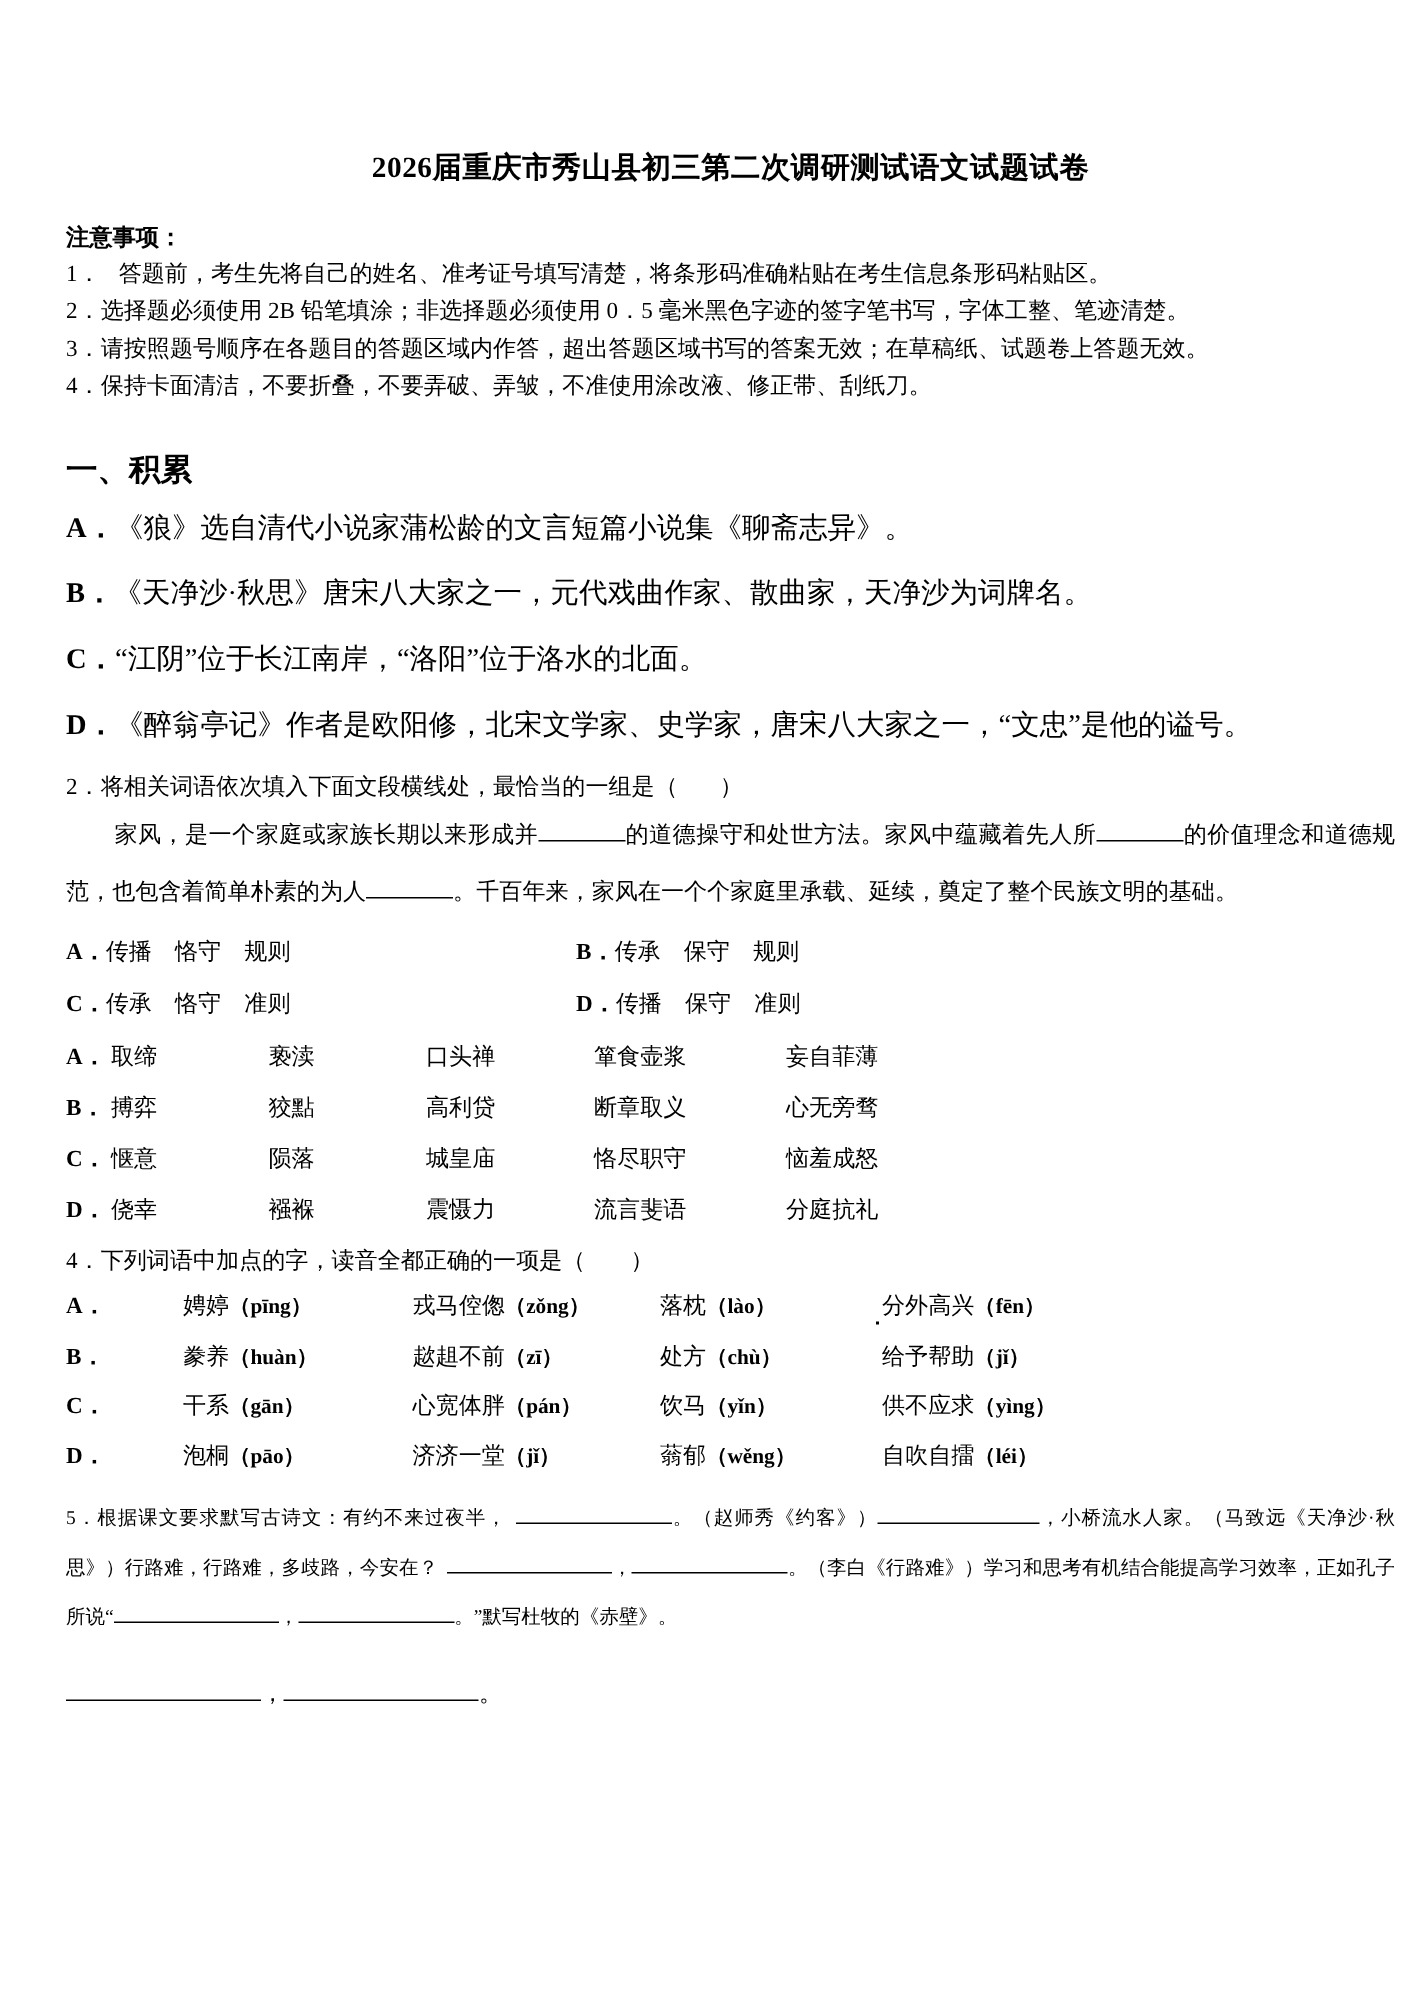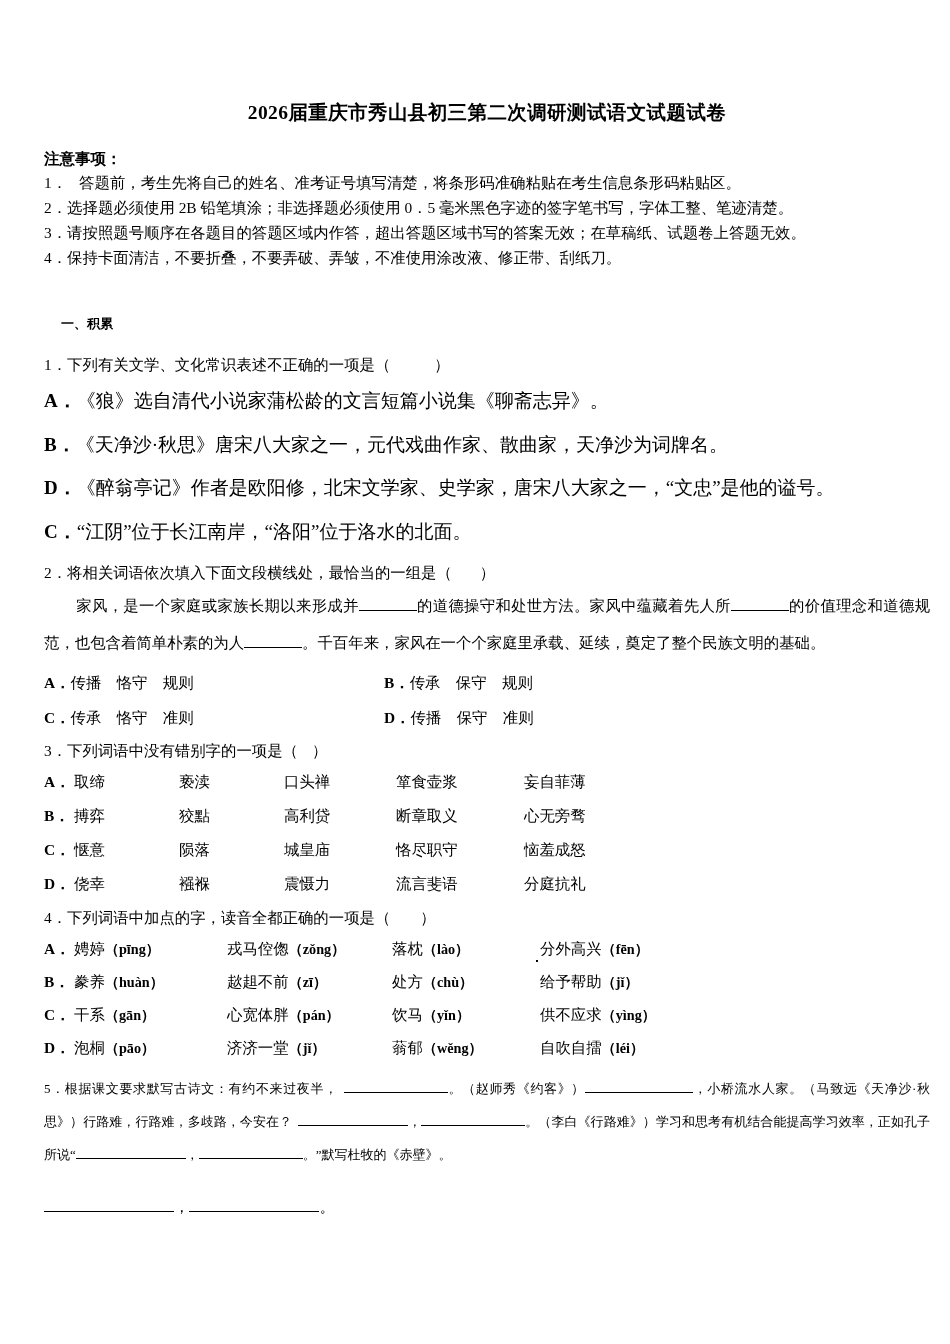--- a/index.html
+++ b/index.html
@@ -40,24 +40,24 @@
     font-size: 15.4px;
     line-height: 1.62;
     white-space: nowrap;
   }
   .notice-item .num {
     font-family: "Liberation Serif", serif;
   }
   .gap-lg { height: 26px; }
 
   .sec-title {
-    font-size: 13px;
+    font-size: 21px;
     font-weight: bold;
     line-height: 1.6;
-    margin: 17px;
+    margin: 0;
   }
   .q-stem {
     font-size: 15.4px;
     line-height: 1.75;
     margin: 0;
     white-space: nowrap;
   }
   .q-stem .qnum {
     font-family: "Liberation Serif", serif;
   }
@@ -117,21 +117,21 @@
   .w-c5 { width: 120px; }
 
   
   .pin-row {
     font-size: 15.4px;
     line-height: 2.15;
     white-space: nowrap;
   }
   .pin-row .cell { display: inline-block; }
   .p-let { width: 30px; font-weight: bold; font-family: "Liberation Serif", serif; }
-  .p-c1 { width: 153px; }
+  .p-c1 { width: 153px; margin-left: 48px; }
   .p-c2 { width: 165px; }
   .p-c3 { width: 148px; }
   .p-c4 { width: 170px; }
   .py {
     font-family: "Liberation Serif", serif;
     font-weight: bold;
     font-size: 14.2px;
   }
   .dot-mark {
     display: inline-block;
@@ -186,34 +186,31 @@
     <span class="num">3．</span><span>请按照题号顺序在各题目的答题区域内作答，超出答题区域书写的答案无效；在草稿纸、试题卷上答题无效。</span>
   </div>
   <div class="notice-item">
     <span class="num">4．</span><span>保持卡面清洁，不要折叠，不要弄破、弄皱，不准使用涂改液、修正带、刮纸刀。</span>
   </div>
 
   <div class="gap-lg"></div>
 
   <div class="sec-title">一、积累</div>
 
-  <div class="q-stem">
-    <span class="qnum">1．</span><span>下列有关文学、文化常识表述不正确的一项是（</span><span style="display:inline-block;width:44px"></span><span>）</span>
-  </div>
   <div class="opt-line">
     <span class="opt-letter">A．</span><span>《狼》选自清代小说家蒲松龄的文言短篇小说集《聊斋志异》。</span>
   </div>
   <div class="opt-line">
     <span class="opt-letter">B．</span><span>《天净沙·秋思》唐宋八大家之一，元代戏曲作家、散曲家，天净沙为词牌名。</span>
   </div>
   <div class="opt-line">
+    <span class="opt-letter">C．</span><span>“江阴”位于长江南岸，“洛阳”位于洛水的北面。</span>
+  </div>
+  <div class="opt-line">
     <span class="opt-letter">D．</span><span>《醉翁亭记》作者是欧阳修，北宋文学家、史学家，唐宋八大家之一，“文忠”是他的谥号。</span>
-  </div>
-  <div class="opt-line">
-    <span class="opt-letter">C．</span><span>“江阴”位于长江南岸，“洛阳”位于洛水的北面。</span>
   </div>
 
   <div class="q-stem" style="margin-top:6px">
     <span class="qnum">2．</span><span>将相关词语依次填入下面文段横线处，最恰当的一组是（</span><span style="display:inline-block;width:28px"></span><span>）</span>
   </div>
 
   <div class="passage">
     <span class="indent"></span><span>家风，是一个家庭或家族长期以来形成并</span><span class="blank-s bl-58"></span><span>的道德操守和处世方法。家风中蕴藏着先人所</span><span class="blank-s bl-58"></span><span>的价值理念</span><span>和道德规范，也包含着简单朴素的为人</span><span class="blank-s bl-58"></span><span>。千百年来，家风在一个个家庭里承载、延续，奠定了整个民族文明的基</span><span>础。</span>
   </div>
 
@@ -221,23 +218,20 @@
     <div class="opt-row">
       <span><span class="opt-letter">A．</span><span>传播　恪守　规则</span></span>
       <span class="col-b"><span class="opt-letter">B．</span><span>传承　保守　规则</span></span>
     </div>
     <div class="opt-row">
       <span><span class="opt-letter">C．</span><span>传承　恪守　准则</span></span>
       <span class="col-b"><span class="opt-letter">D．</span><span>传播　保守　准则</span></span>
     </div>
   </div>
 
-  <div class="q-stem" style="margin-top:2px">
-    <span class="qnum">3．</span><span>下列词语中没有错别字的一项是（</span><span style="display:inline-block;width:14px"></span><span>）</span>
-  </div>
 
   <div class="wordgrid-row">
     <span class="cell w-let">A．</span><span class="cell w-c1">取缔</span><span class="cell w-c2">亵渎</span><span class="cell w-c3">口头禅</span><span class="cell w-c4">箪食壶浆</span><span class="cell w-c5">妄自菲薄</span>
   </div>
   <div class="wordgrid-row">
     <span class="cell w-let">B．</span><span class="cell w-c1">搏弈</span><span class="cell w-c2">狡點</span><span class="cell w-c3">高利贷</span><span class="cell w-c4">断章取义</span><span class="cell w-c5">心无旁骛</span>
   </div>
   <div class="wordgrid-row">
     <span class="cell w-let">C．</span><span class="cell w-c1">惬意</span><span class="cell w-c2">陨落</span><span class="cell w-c3">城皇庙</span><span class="cell w-c4">恪尽职守</span><span class="cell w-c5">恼羞成怒</span>
   </div>

